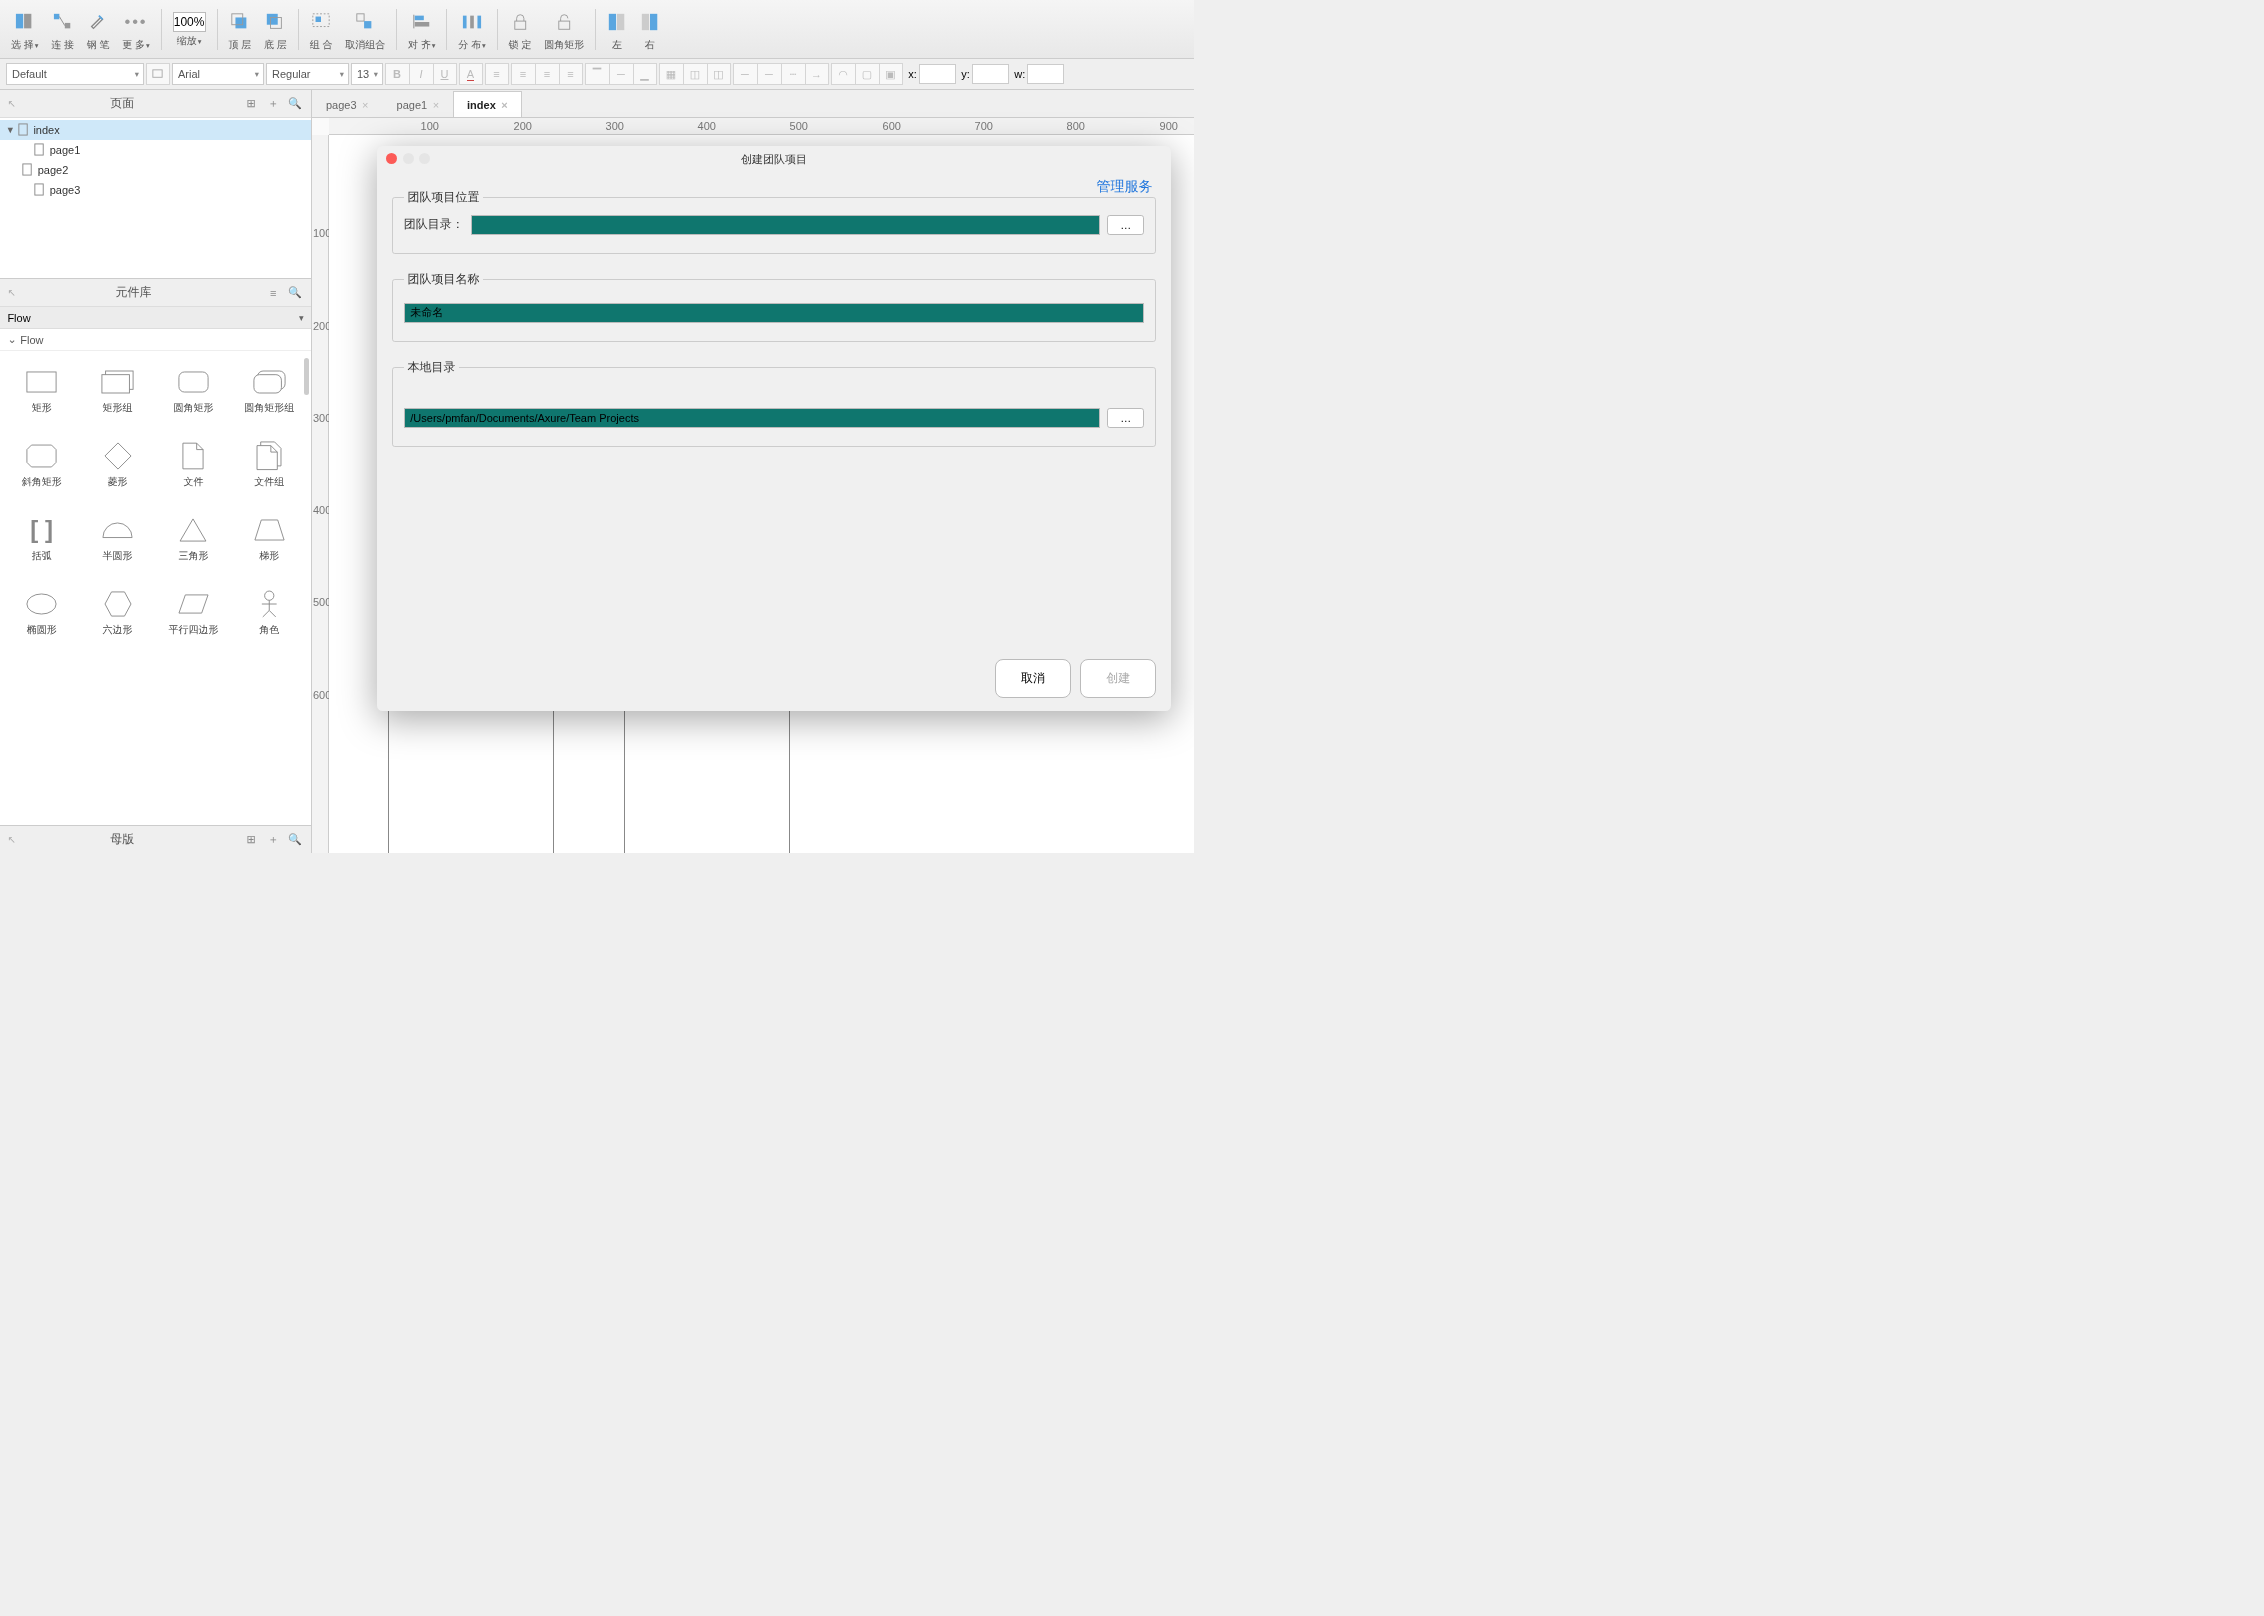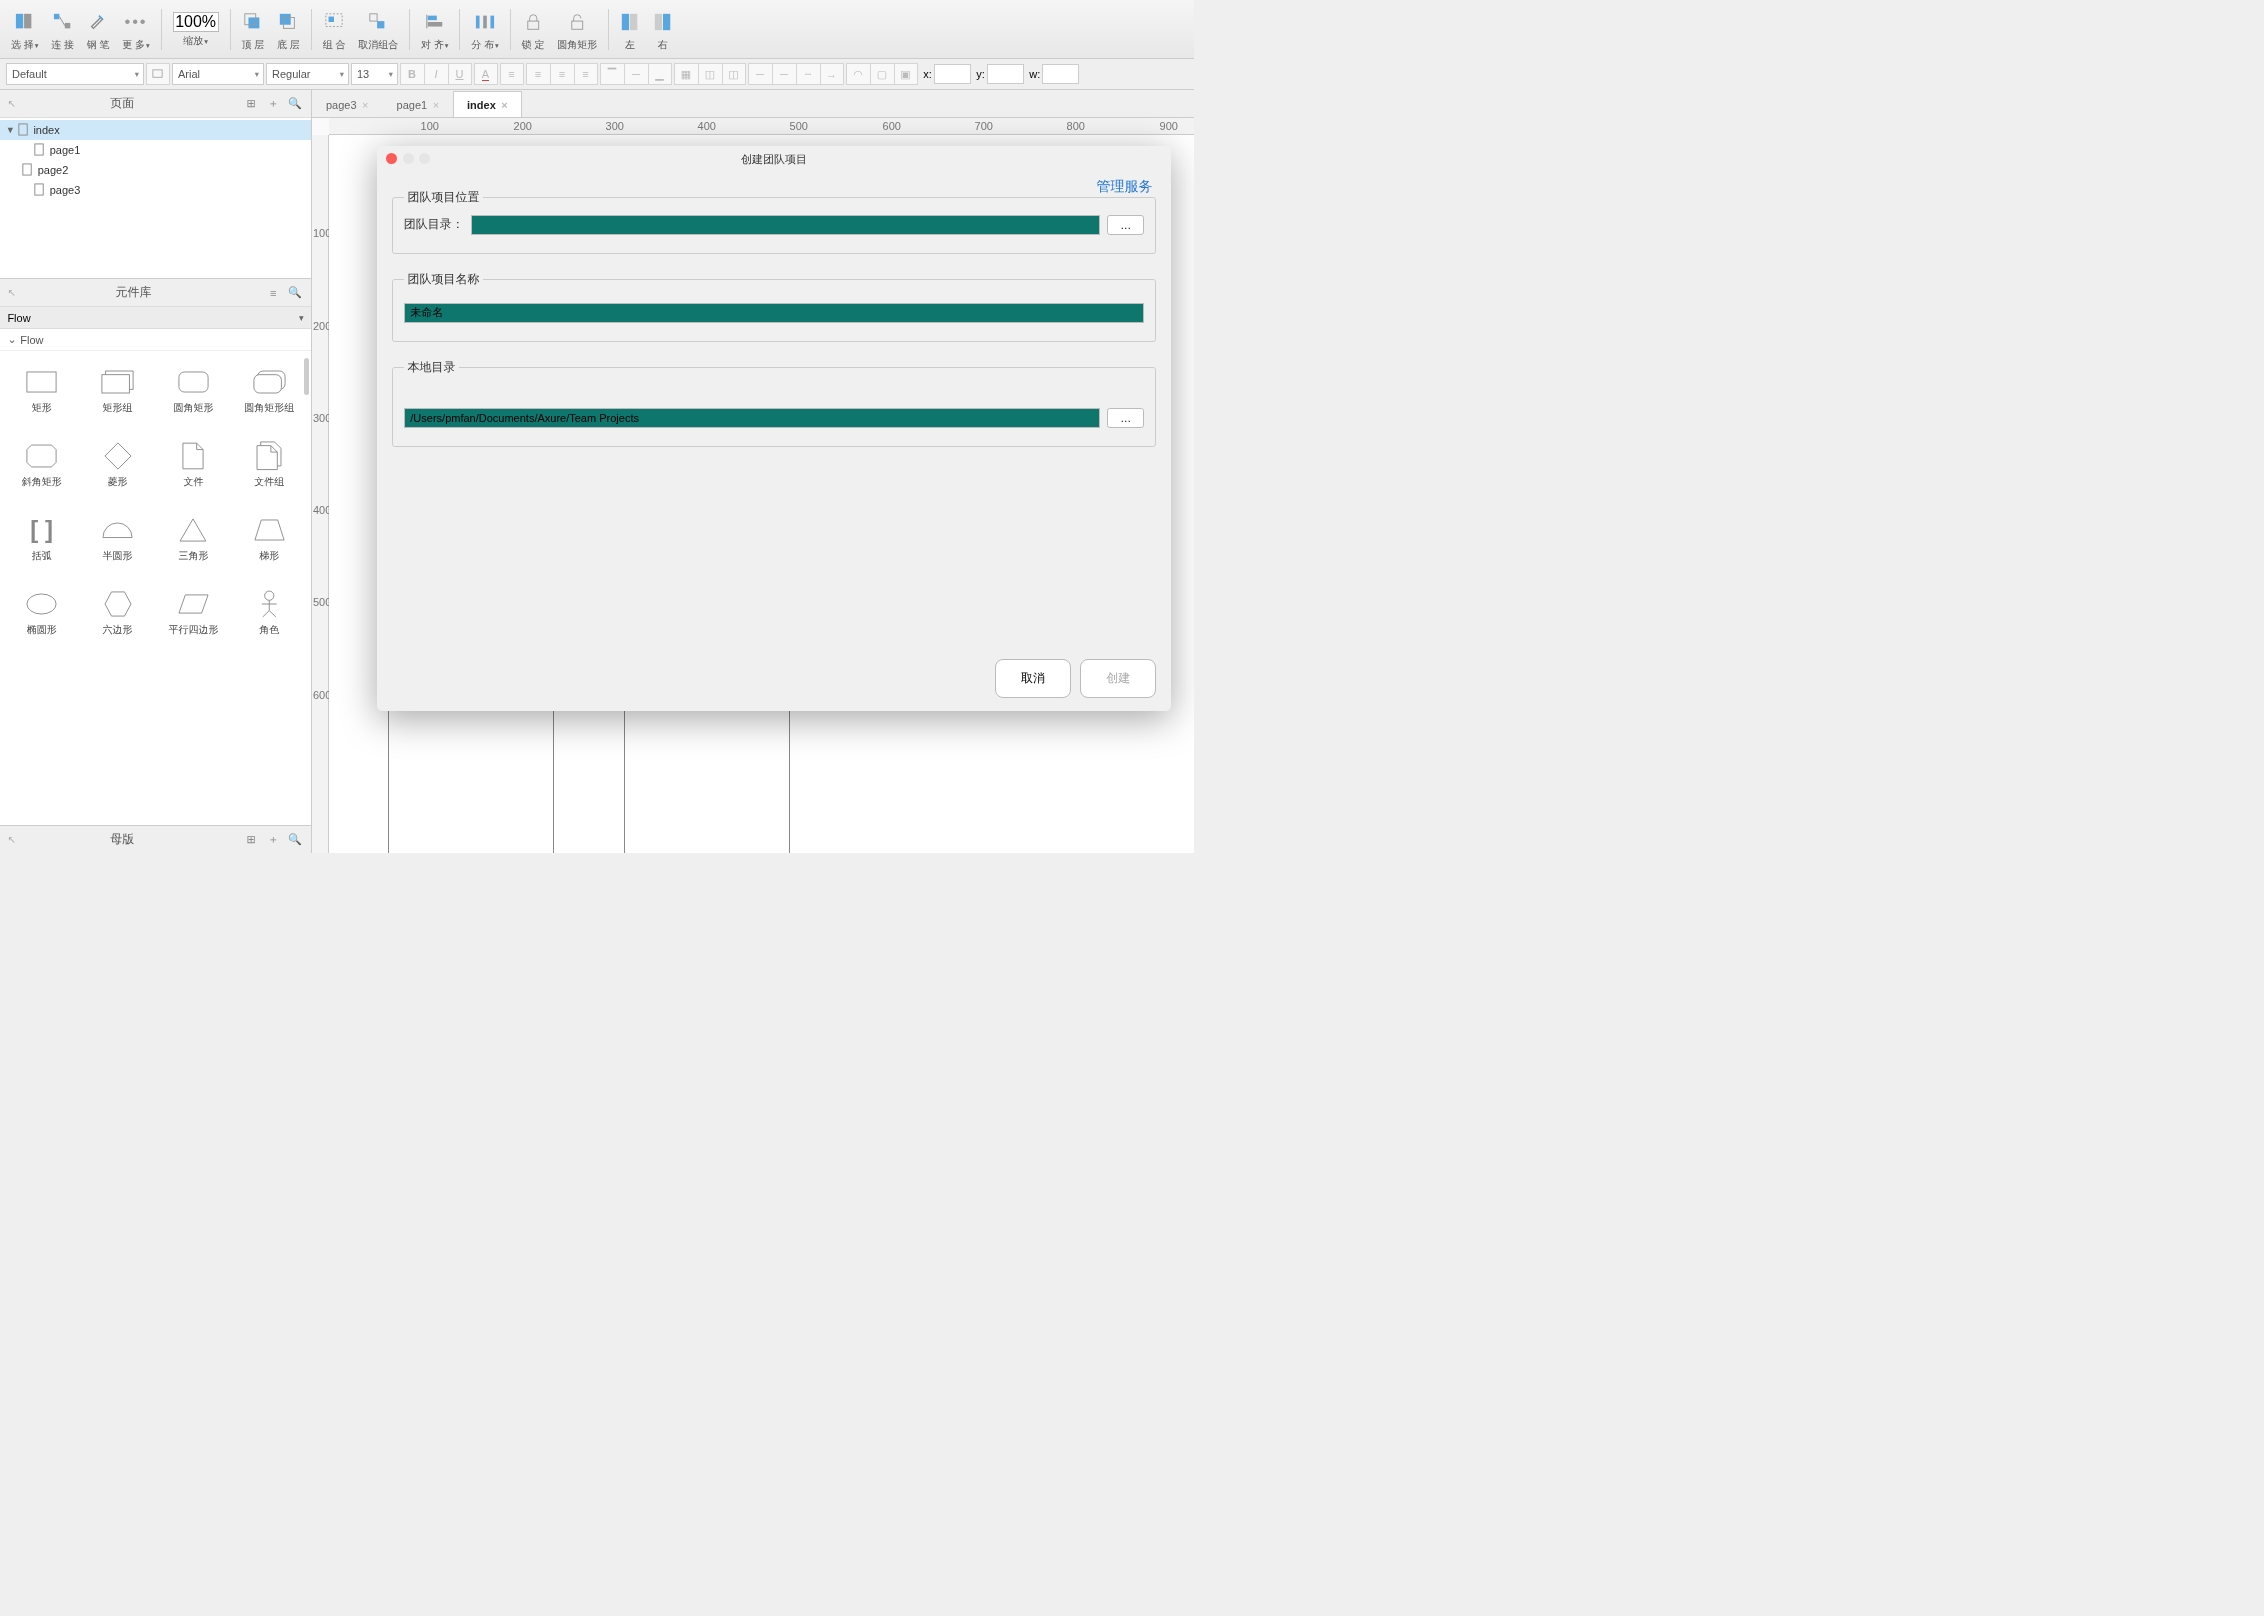--- a/index.html
+++ b/index.html
@@ -3,21 +3,21 @@
 <meta charset="utf-8">
 <style>
 *{box-sizing:border-box;margin:0;padding:0;font-family:-apple-system,"PingFang SC","Microsoft YaHei",sans-serif;font-size:11px}
 body{background:#efefef;overflow:hidden;width:1194px;height:853px;position:relative}
 .toolbar{background:linear-gradient(#f5f5f5,#e8e8e8);height:59px;display:flex;align-items:flex-start;padding:3.7px 5.5px;border-bottom:0.9px solid #ccc;gap:1.8px}
 .tb-group{display:flex;flex-direction:column;align-items:center;justify-content:center;height:52px;padding:0 5.5px;position:relative}
 .tb-sep{width:0.9px;background:#d0d0d0;height:41px;margin:5.5px 3.7px}
 .tb-icon{height:28px;display:flex;align-items:center;justify-content:center}
 .tb-label{font-size:10px;color:#555;margin-top:1.8px;white-space:nowrap}
 .tb-drop::after{content:"▾";font-size:7.4px;color:#666;margin-left:0.9px}
-.zoom-field{width:46px;height:20px;border:0.9px solid #bbb;background:#fff;display:flex;align-items:center;justify-content:center;font-size:16px;margin-bottom:0}
+.zoom-field{width:33px;height:20px;border:0.9px solid #bbb;background:#fff;display:flex;align-items:center;justify-content:center;font-size:12px;margin-bottom:0}
 .fmt-bar{background:#efefef;height:31px;border-bottom:0.9px solid #ccc;display:flex;align-items:center;padding:0 5.5px;gap:2px}
 .fmt-sel{height:22px;border:0.9px solid #ccc;background:#fff;display:flex;align-items:center;padding:0 5.5px;position:relative;color:#555}
 .fmt-sel.drop::after{content:"▾";font-size:8.3px;color:#888;position:absolute;right:3.7px}
 .fmt-btn{width:24px;height:22px;border:0.9px solid #d5d5d5;background:#f8f8f8;display:flex;align-items:center;justify-content:center;color:#bbb}
 .fmt-group{display:flex}
 .fmt-group .fmt-btn{border-right:none}
 .fmt-group .fmt-btn:last-child{border-right:0.9px solid #d5d5d5}
 .coord-field{margin-left:3.7px;display:flex;align-items:center;gap:1.8px}
 .coord-field input{width:37px;height:20px;border:0.9px solid #ccc;background:#fff;padding:0 2.8px}
 .main{display:flex;height:calc(100% - 90px)}
@@ -222,21 +222,21 @@
 
 <div class="fmt-bar">
   <div class="fmt-sel drop" style="width:138px">Default</div>
   <div class="fmt-btn">
       <svg width="13" height="13" viewBox="0 0 14 14">
         <rect x="2" y="2" width="10" height="8" fill="none" stroke="#aaa"></rect>
       </svg>
     </div>
   <div class="fmt-sel drop" style="width:92px">Arial</div>
   <div class="fmt-sel drop" style="width:83px">Regular</div>
-  <div class="fmt-sel drop" style="width:47px">13</div>
+  <div class="fmt-sel drop" style="width:32px">13</div>
   <div class="fmt-group">
     <div class="fmt-btn" style="font-weight:bold">B</div>
     <div class="fmt-btn" style="font-style:italic">I</div>
     <div class="fmt-btn">
         <u>U</u>
       </div>
   </div>
   <div class="fmt-btn">
       <span style="border-bottom:1.8px solid #c44">A</span>
     </div>

